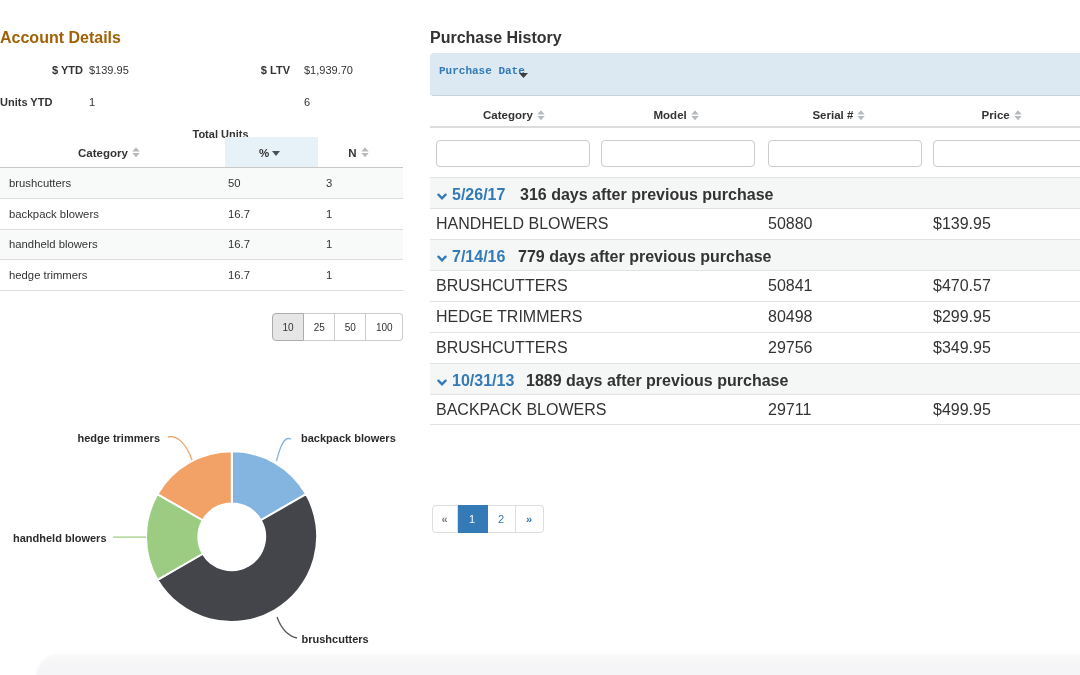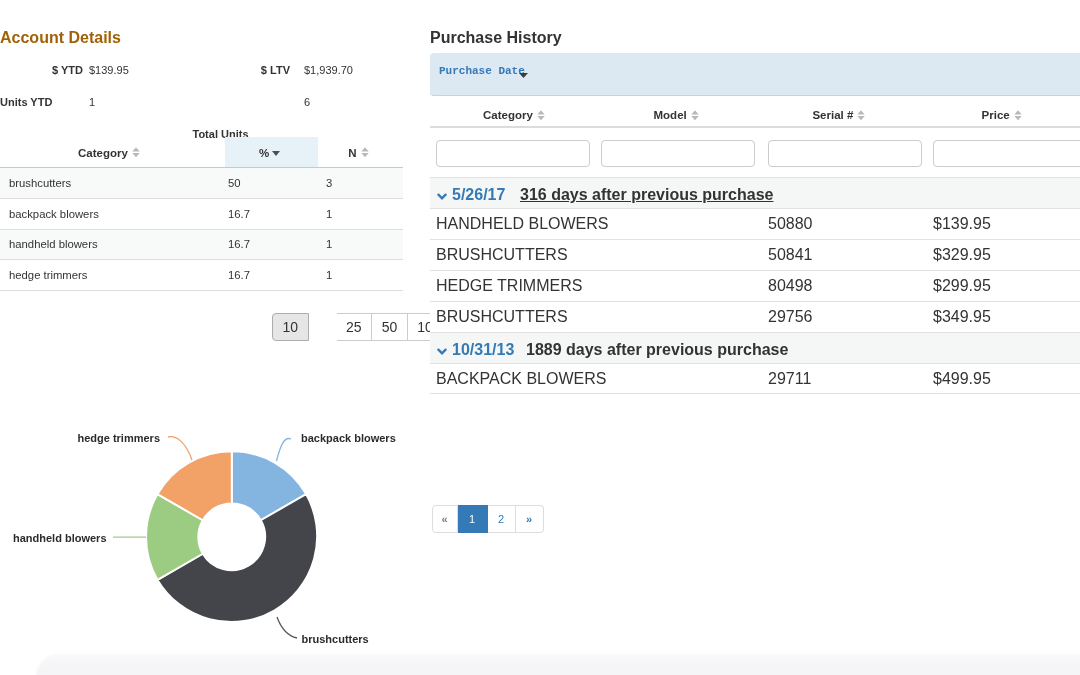--- a/index.html
+++ b/index.html
@@ -62,23 +62,23 @@
       <div class="c3">1</div>
     </div>
 </div>
 <style>
 .lrow { display:flex; height:30.8px; border-bottom:1px solid #ddd; font-size:11.3px; align-items:center; }
 .c1 { width:225px; padding-left:9px; }
 .c2 { width:93px; padding-left:3px; }
 .c3 { width:85px; padding-left:8px; }
 </style>
 
-<div class="abs" style="left:272px; top:313px; display:flex; font-size:14px;align-items:flex-end;">
+<div class="abs" style="left:272px; top:313px; display:flex; font-size:10px;align-items:flex-end;">
   <div class="lbtn" style="background:#e6e6e6; border-color:#adadad; border-radius:4px 0 0 4px;">10</div>
-  <div class="lbtn" style="border-left:none;margin-left:28px;">25</div>
+  <div class="lbtn" style="border-left:none;">25</div>
   <div class="lbtn" style="border-left:none;">50</div>
   <div class="lbtn" style="border-left:none; border-radius:0 4px 4px 0;">100</div>
 </div>
 <style>
 .lbtn { height:28px; padding:0 9.5px; display:flex; align-items:center; border:1px solid #ccc; background:#fff; color:#333; }
 </style>
 
 <svg class="abs" style="left:0; top:425px;" width="420" height="250" viewBox="0 0 420 250">
   <g>
       <path d="M231.80 26.20 A85.8 85.8 0 0 1 306.10 69.10 L260.81 95.25 A33.5 33.5 0 0 0 231.80 78.50Z" fill="#84b5e1" stroke="#fff" stroke-width="2"></path>
@@ -131,31 +131,38 @@
 <div class="abs" style="left:601px; top:140px; width:154px; height:27px; border:1px solid #ccc; border-radius:4px; background:#fff;"></div>
 <div class="abs" style="left:768px; top:140px; width:154px; height:27px; border:1px solid #ccc; border-radius:4px; background:#fff;"></div>
 <div class="abs" style="left:933px; top:140px; width:154px; height:27px; border:1px solid #ccc; border-radius:4px; background:#fff;"></div>
 
 <div class="abs" style="left:430px; top:177px; width:650px; font-size:16px;">
   <div class="grow">
       <span class="chev"><svg width="10" height="8">
           <path d="M1.4 1.6 L5 5.4 L8.6 1.6" stroke="#337ab7" stroke-width="2.3" fill="none" stroke-linecap="round"></path>
         </svg></span>
       <span class="b blue gdate">5/26/17</span>
-      <span class="b gdays" style="left:90px;text-decoration:underline;">316 days after previous purchase</span>
+      <span class="b gdays" style="left:90px;">316 days after previous purchase</span>
     </div>
   <div class="drow">
       <div class="rc1">HANDHELD BLOWERS</div>
       <div class="rc2">50880</div>
       <div class="rc3">$139.95</div>
     </div>
+  <div class="grow">
+      <span class="chev"><svg width="10" height="8">
+          <path d="M1.4 1.6 L5 5.4 L8.6 1.6" stroke="#337ab7" stroke-width="2.3" fill="none" stroke-linecap="round"></path>
+        </svg></span>
+      <span class="b blue gdate">7/14/16</span>
+      <span class="b gdays" style="left:88px;">779 days after previous purchase</span>
+    </div>
   <div class="drow">
       <div class="rc1">BRUSHCUTTERS</div>
       <div class="rc2">50841</div>
-      <div class="rc3">$329.95</div>
+      <div class="rc3">$470.57</div>
     </div>
   <div class="drow">
       <div class="rc1">HEDGE TRIMMERS</div>
       <div class="rc2">80498</div>
       <div class="rc3">$299.95</div>
     </div>
   <div class="drow">
       <div class="rc1">BRUSHCUTTERS</div>
       <div class="rc2">29756</div>
       <div class="rc3">$349.95</div>

